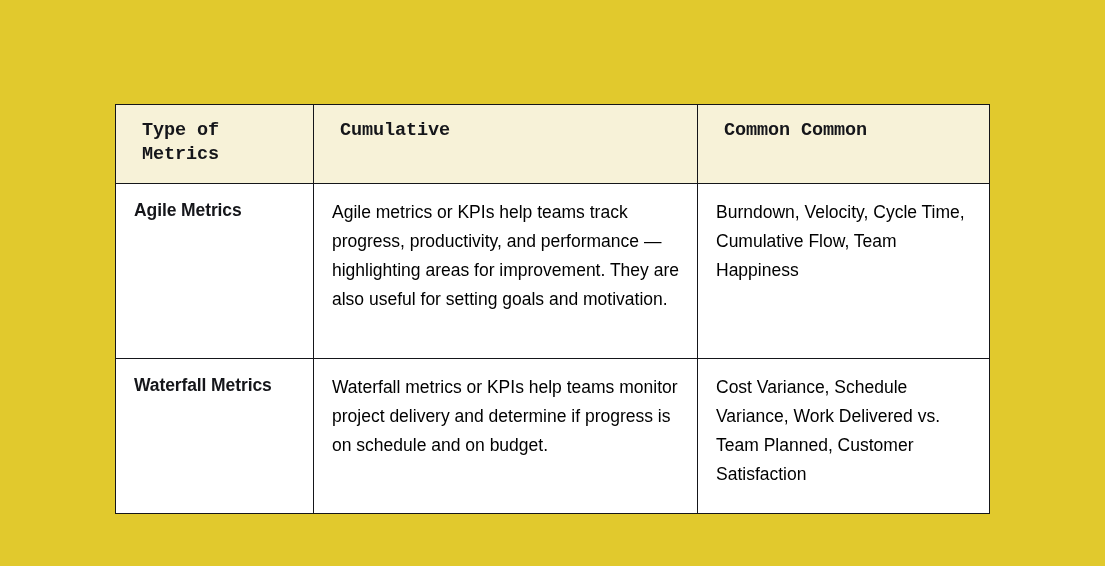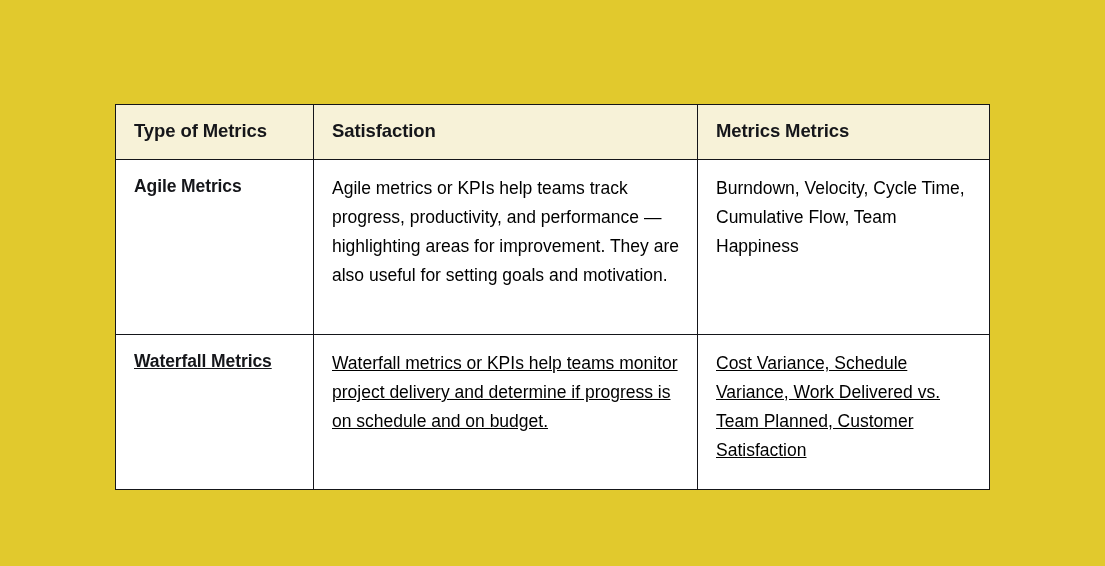--- a/index.html
+++ b/index.html
@@ -42,59 +42,60 @@
     vertical-align: top;
     text-align: left;
   }
 
   thead th {
     background: #f7f2d8;
     font-size: 18.5px;
     font-weight: bold;
     color: #15161a;
     letter-spacing: -0.1px;
-    padding: 14px 18px 16px 18px;
+    padding: 14px 18px 16px 26px;
     line-height: 1.3;
+    font-family: Liberation Mono, monospace;
   }
 
   tbody td {
     background: #ffffff;
     font-size: 17.5px;
     color: #000000;
     line-height: 1.65;
     padding: 14px 18px 18px 18px;
   }
 
   tbody td.cell-type {
     font-weight: bold;
     color: #15161a;
     letter-spacing: -0.1px;
     line-height: 1.45;
   }
 
   tbody tr.row-agile td { height: 142px; }
-  tbody tr.row-waterfall td { height: 122px; text-decoration: underline; }
+  tbody tr.row-waterfall td { height: 122px; }
 </style>
 </head>
 <body>
 
 <div class="page">
 
   <table class="metrics-table">
     <colgroup>
       <col class="col-type">
       <col class="col-desc">
       <col class="col-common">
     </colgroup>
 
     <thead>
       <tr>
         <th>Type of Metrics</th>
-        <th>Satisfaction</th>
-        <th>Metrics Metrics</th>
+        <th>Cumulative</th>
+        <th>Common Common</th>
       </tr>
     </thead>
 
     <tbody>
       <tr class="row-agile">
         <td class="cell-type">Agile Metrics</td>
         <td class="cell-desc">Agile metrics or KPIs help teams track progress, productivity, and performance — highlighting areas for improvement. They are also useful for setting goals and motivation.</td>
         <td class="cell-common">Burndown, Velocity, Cycle Time, Cumulative Flow, Team Happiness</td>
       </tr>
       <tr class="row-waterfall">

